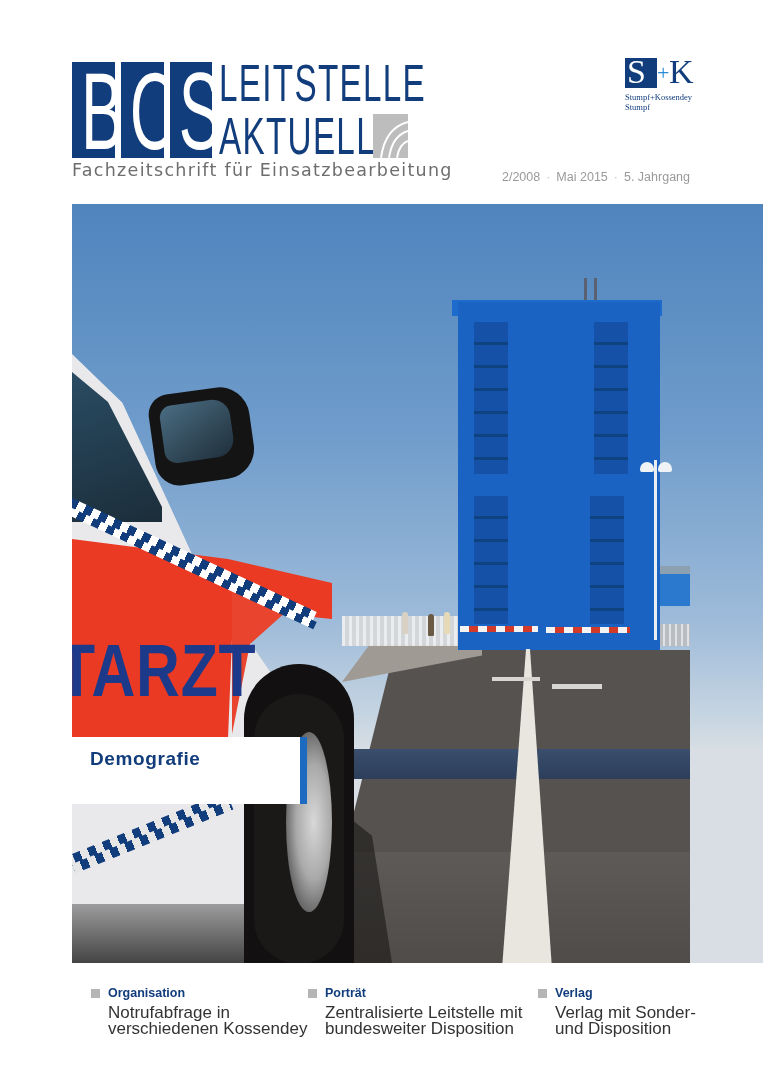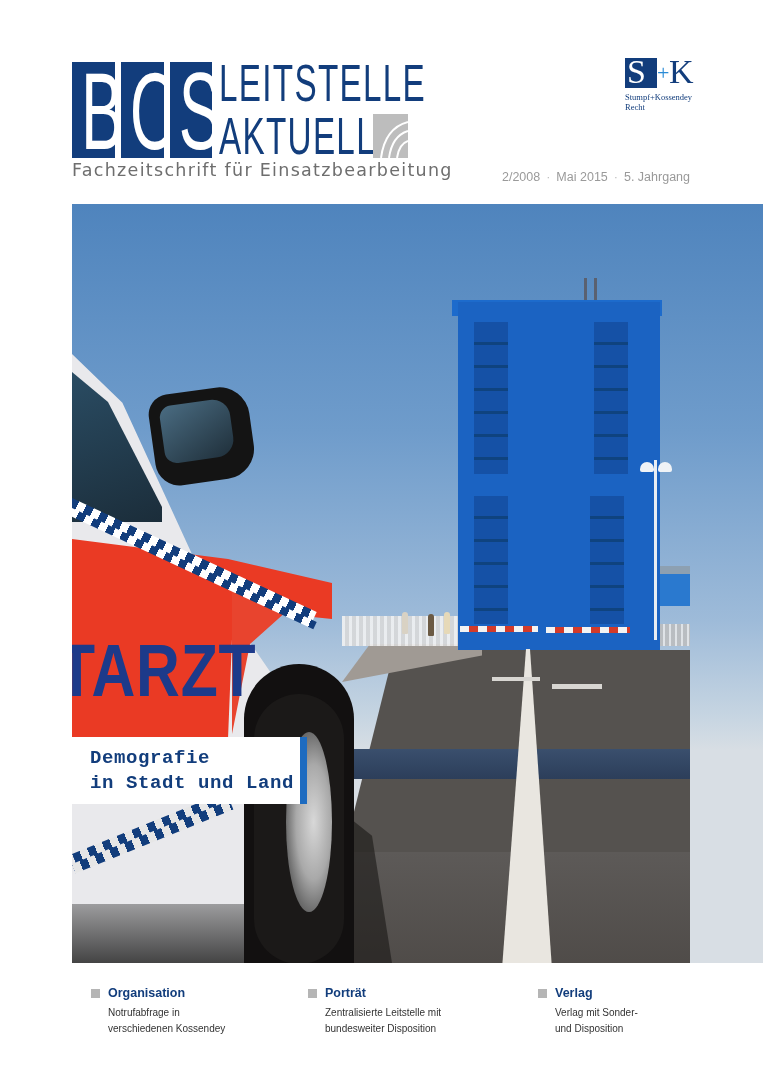--- a/index.html
+++ b/index.html
@@ -74,27 +74,27 @@
   .tarzt{position:absolute;left:-14px;top:430px;color:#1d3a8a;font-family:"Liberation Sans",sans-serif;font-weight:bold;
     font-size:74px;line-height:74px;letter-spacing:1px;transform:scaleX(0.82);transform-origin:left top;}
   .wheel-arch{position:absolute;left:172px;top:460px;width:110px;height:300px;background:#121010;border-radius:55px 55px 0 0;}
   .tire{position:absolute;left:182px;top:490px;width:90px;height:270px;background:#1b1918;border-radius:45px;}
   .rim{position:absolute;left:214px;top:528px;width:46px;height:180px;background:radial-gradient(ellipse at 60% 50%,#d8d8d8 0%,#a9a9a9 45%,#6d6d6d 70%,#333 100%);
     border-radius:23px/90px;}
   .shadow{position:absolute;left:260px;top:600px;width:100px;height:159px;background:rgba(20,18,16,.55);
     clip-path:polygon(0 0,40% 20%,60% 100%,0 100%);}
   
   .headline{position:absolute;left:72px;top:737px;width:228px;height:67px;background:#fff;border-right:7px solid #1d6bc0;}
-  .headline .h1{position:absolute;left:18px;top:9px;color:#123d7c;font-family:Liberation Mono, monospace;font-weight:bold;
+  .headline .h1{position:absolute;left:18px;top:9px;color:#123d7c;font-family:Liberation Sans, sans-serif;font-weight:bold;
     font-size:19px;line-height:25px;letter-spacing:.6px;white-space:nowrap;}
   
   .teaser{position:absolute;top:985px;}
   .teaser .bullet{position:absolute;left:0;top:4px;width:9px;height:9px;background:#b5b5b5;}
   .teaser .t-title{position:absolute;left:17px;top:0;color:#123d7c;font-weight:bold;font-size:12.5px;line-height:16px;white-space:nowrap;}
-  .teaser .t-text{position:absolute;left:17px;top:20px;color:#333;font-size:10px;line-height:15.5px;white-space:nowrap;}
+  .teaser .t-text{position:absolute;left:17px;top:20px;color:#333;font-size:17px;line-height:15.5px;white-space:nowrap;}
 </style>
 </head>
 <body>
 
 <div>
   <div class="bos-letter" style="left:72px;width:43px;">
       <span>B</span>
     </div>
   <div class="bos-letter" style="left:121px;width:43px;">
       <span>O</span>
@@ -118,21 +118,21 @@
 </div>
 
 <div class="sk-logo">
   <div class="sk-box"></div>
   <div class="sk-s">S</div>
   <div class="sk-plus">+</div>
   <div class="sk-k">K</div>
 </div>
 <div class="sk-name">
   <div>Stumpf+Kossendey</div>
-  <div>Recht</div>
+  <div>Stumpf</div>
 </div>
 
 <div class="photo">
   <div class="road-far"></div>
   <div class="road"></div>
   <div class="sidewalk"></div>
   <div class="railing"></div>
   <div class="railing-r"></div>
   <div class="antenna" style="left:512px;"></div>
   <div class="antenna" style="left:522px;"></div>
@@ -171,21 +171,20 @@
   <div class="checker-low"></div>
   <div class="checker-low2"></div>
   <div class="wheel-arch"></div>
   <div class="tire"></div>
   <div class="rim"></div>
 </div>
 
 <div class="headline">
   <div class="h1">
     <div>Demografie</div>
-    <div>in Stadt und Land</div>
   </div>
 </div>
 
 <div class="teaser" style="left:91px;">
   <div class="bullet"></div>
   <div class="t-title">Organisation</div>
   <div class="t-text">
     <div>Notrufabfrage in</div>
     <div>verschiedenen Kossendey</div>
   </div>

